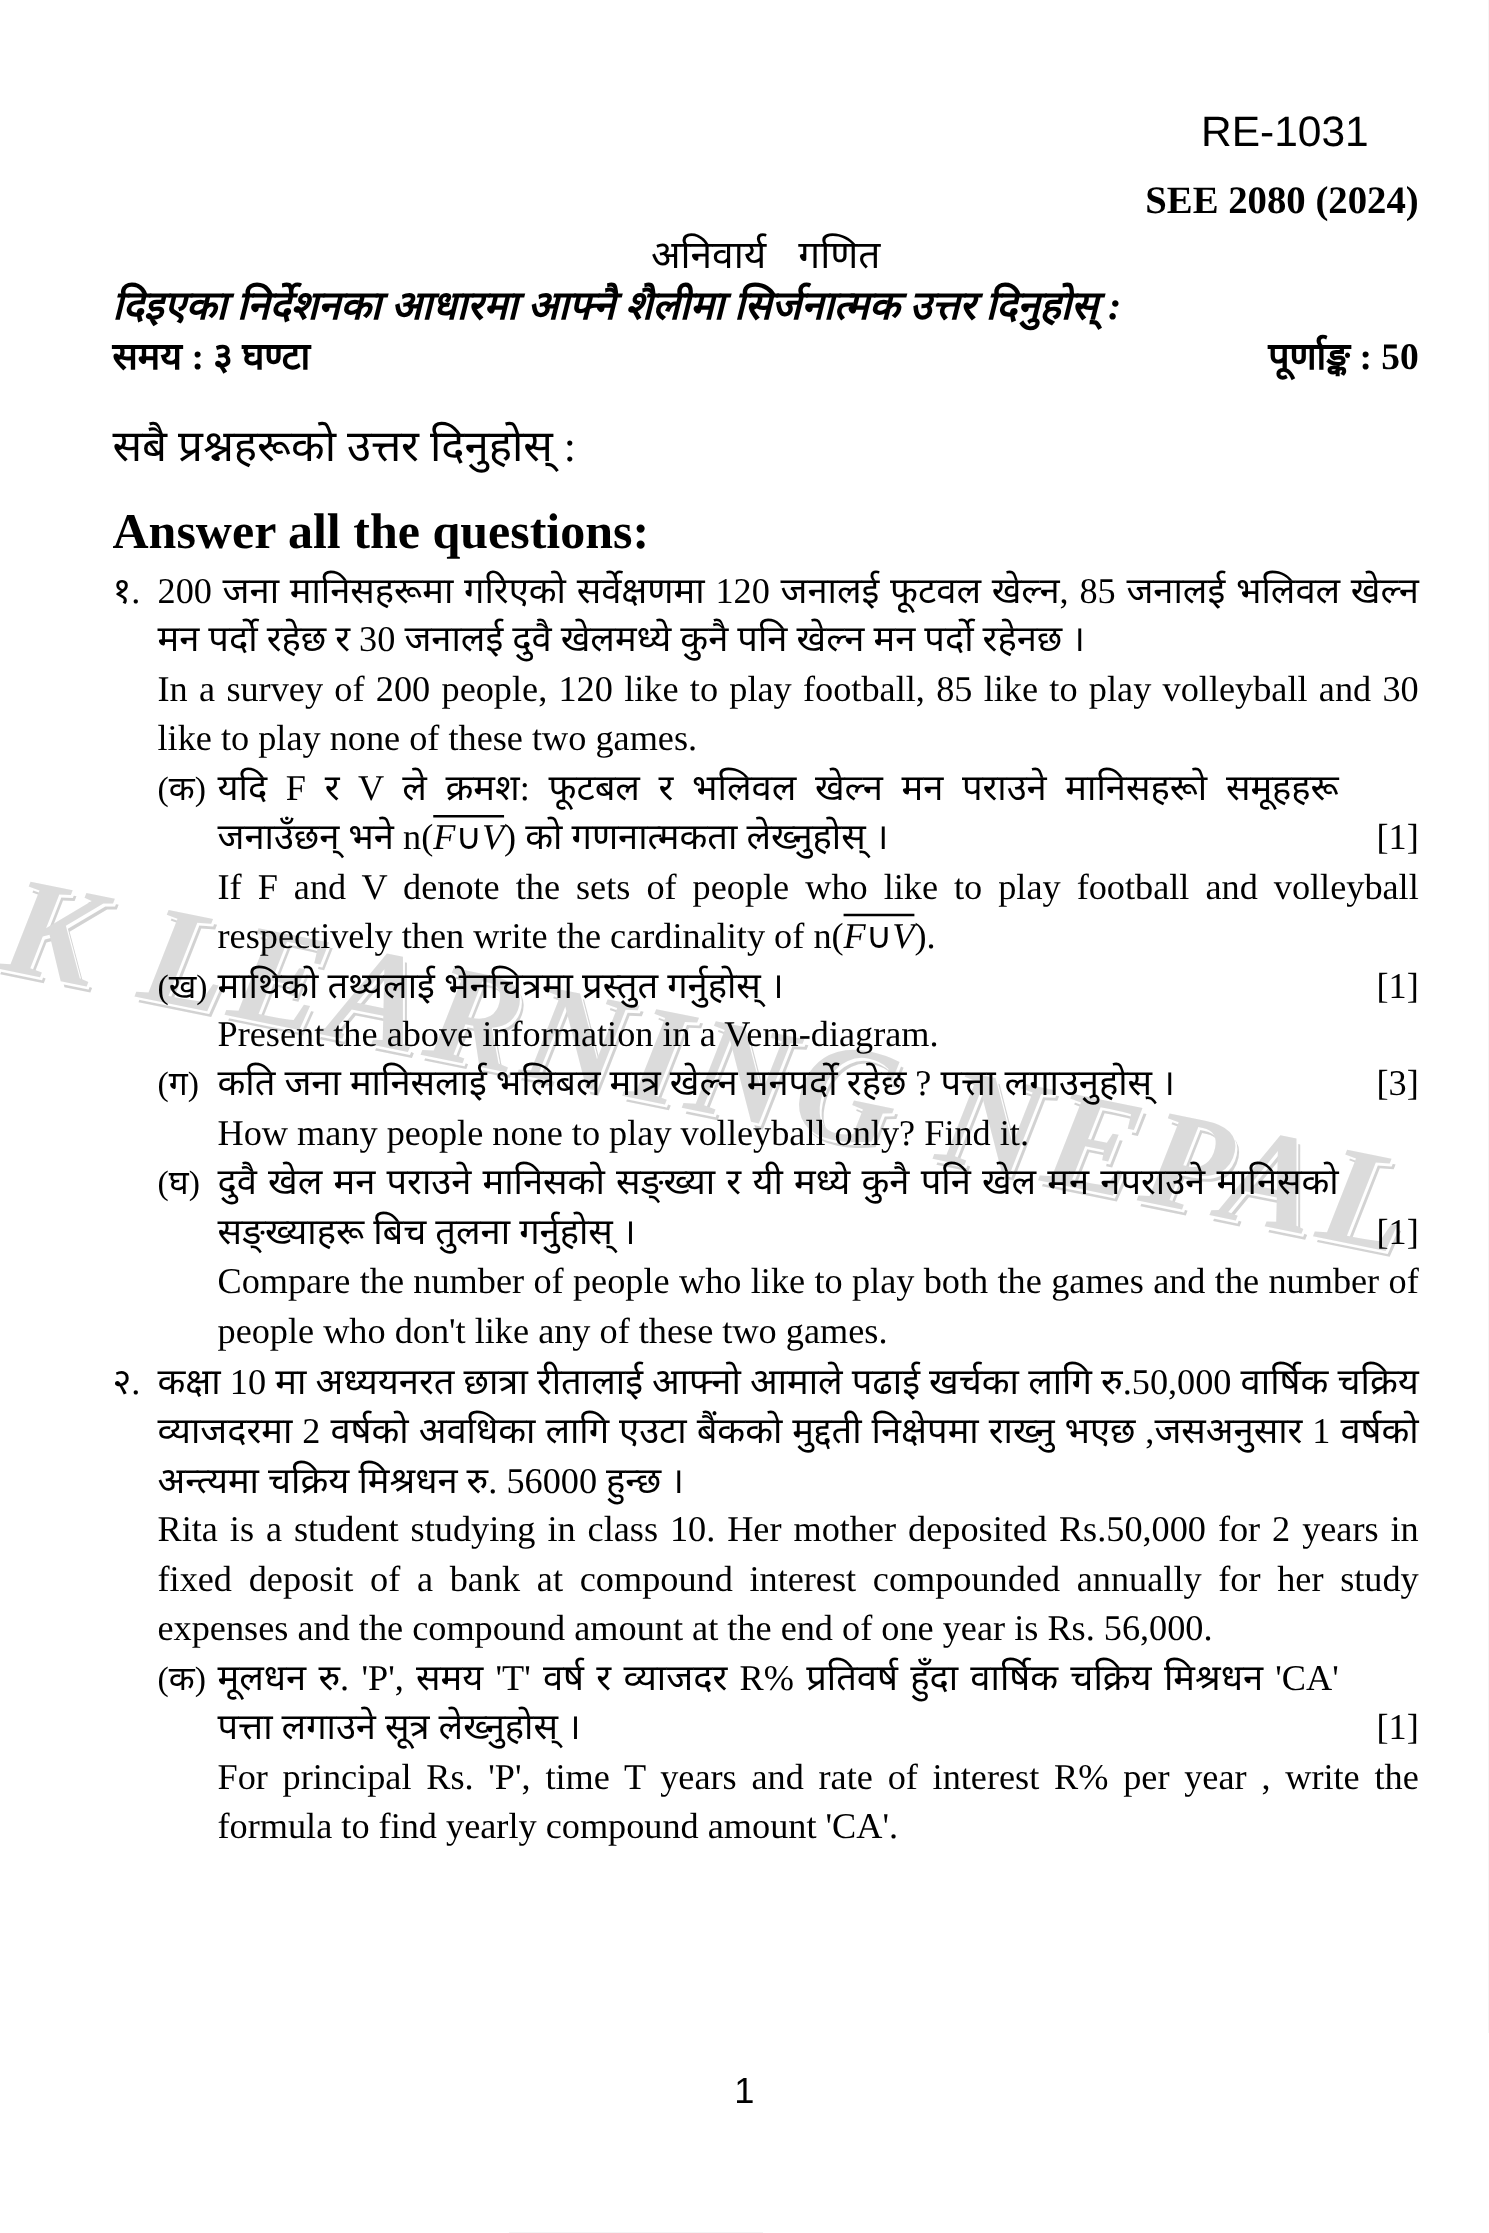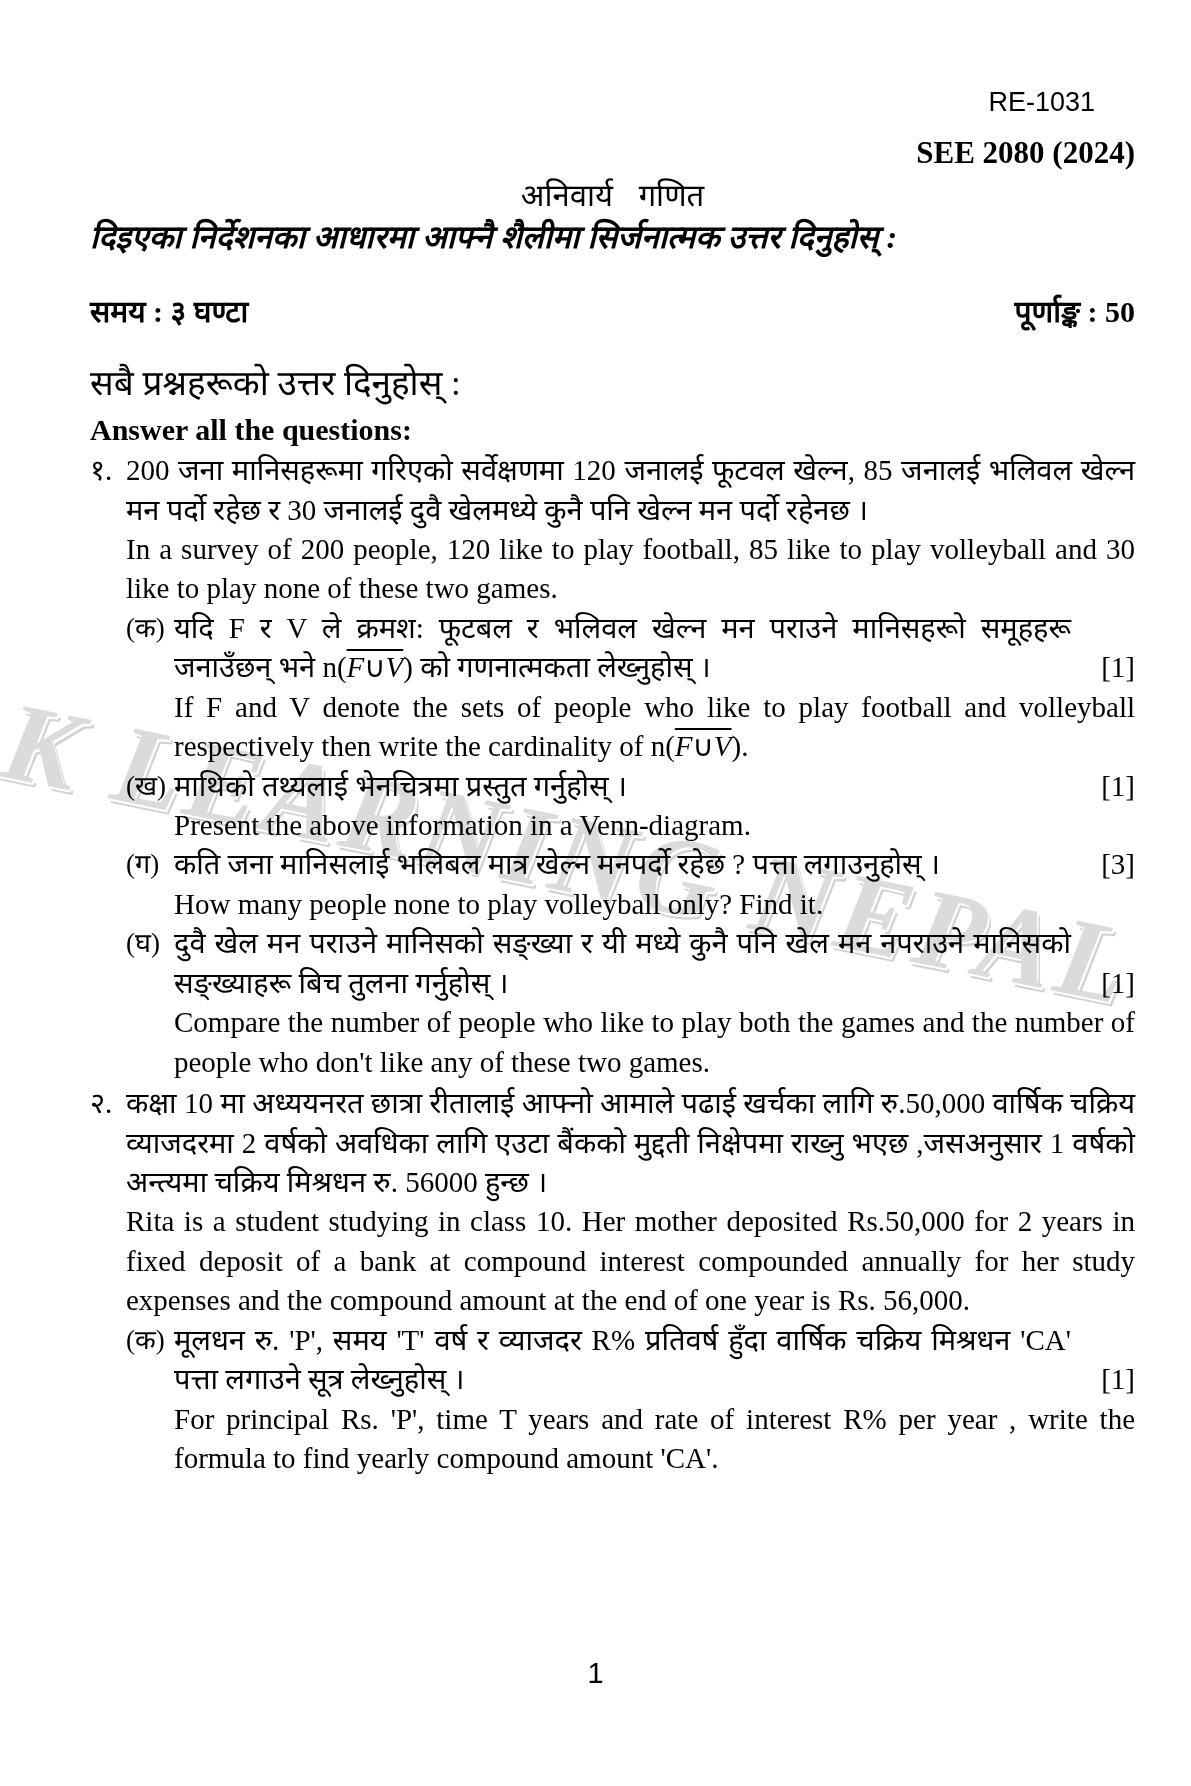--- a/index.html
+++ b/index.html
@@ -9,43 +9,42 @@
     background:#ffffff;
     color:#000;
     font-family:"Liberation Serif","DejaVu Sans",serif;
     overflow:hidden;
     margin:0 auto;
   }
   .content{position:relative;z-index:2;padding:88px 56px 0 90px;}
   .re-code{
     text-align:right;
     font-family:"Liberation Sans","DejaVu Sans",sans-serif;
-    font-size:27px;line-height:1.1;
+    font-size:34px;line-height:1.1;
     padding-right:40px;
   }
   .title{
     text-align:right;font-weight:bold;font-size:31px;line-height:1.25;
     margin-top:16px;
   }
   .subtitle{
     text-align:center;font-weight:normal;font-size:31px;line-height:1.3;
     word-spacing:18px;margin-top:4px;
   }
   .instruction{
     font-weight:bold;font-style:italic;font-size:32px;line-height:1.3;
   }
   .meta-row{
     display:flex;justify-content:space-between;
     font-weight:bold;font-size:30px;line-height:1.3;
-    margin-top:34px;
     gap:24px;
   }
   .section-head{margin-top:30px;}
   .section-np{font-weight:normal;font-size:35px;line-height:1.32;}
-  .section-en{font-weight:bold;font-size:30px;line-height:1.32;margin-top:2px;}
+  .section-en{font-weight:bold;font-size:40px;line-height:1.32;margin-top:18px;}
   .question{
     display:grid;grid-template-columns:36px 1fr;
     font-size:29px;line-height:1.36;
     margin-top:2px;
   }
   .q-num{font-size:29px;line-height:1.36;}
   .stem-np{text-align:justify;}
   .stem-en{text-align:justify;}
   .part{display:grid;grid-template-columns:48px 1fr;}
   .part-label{font-size:27px;line-height:1.46;}

